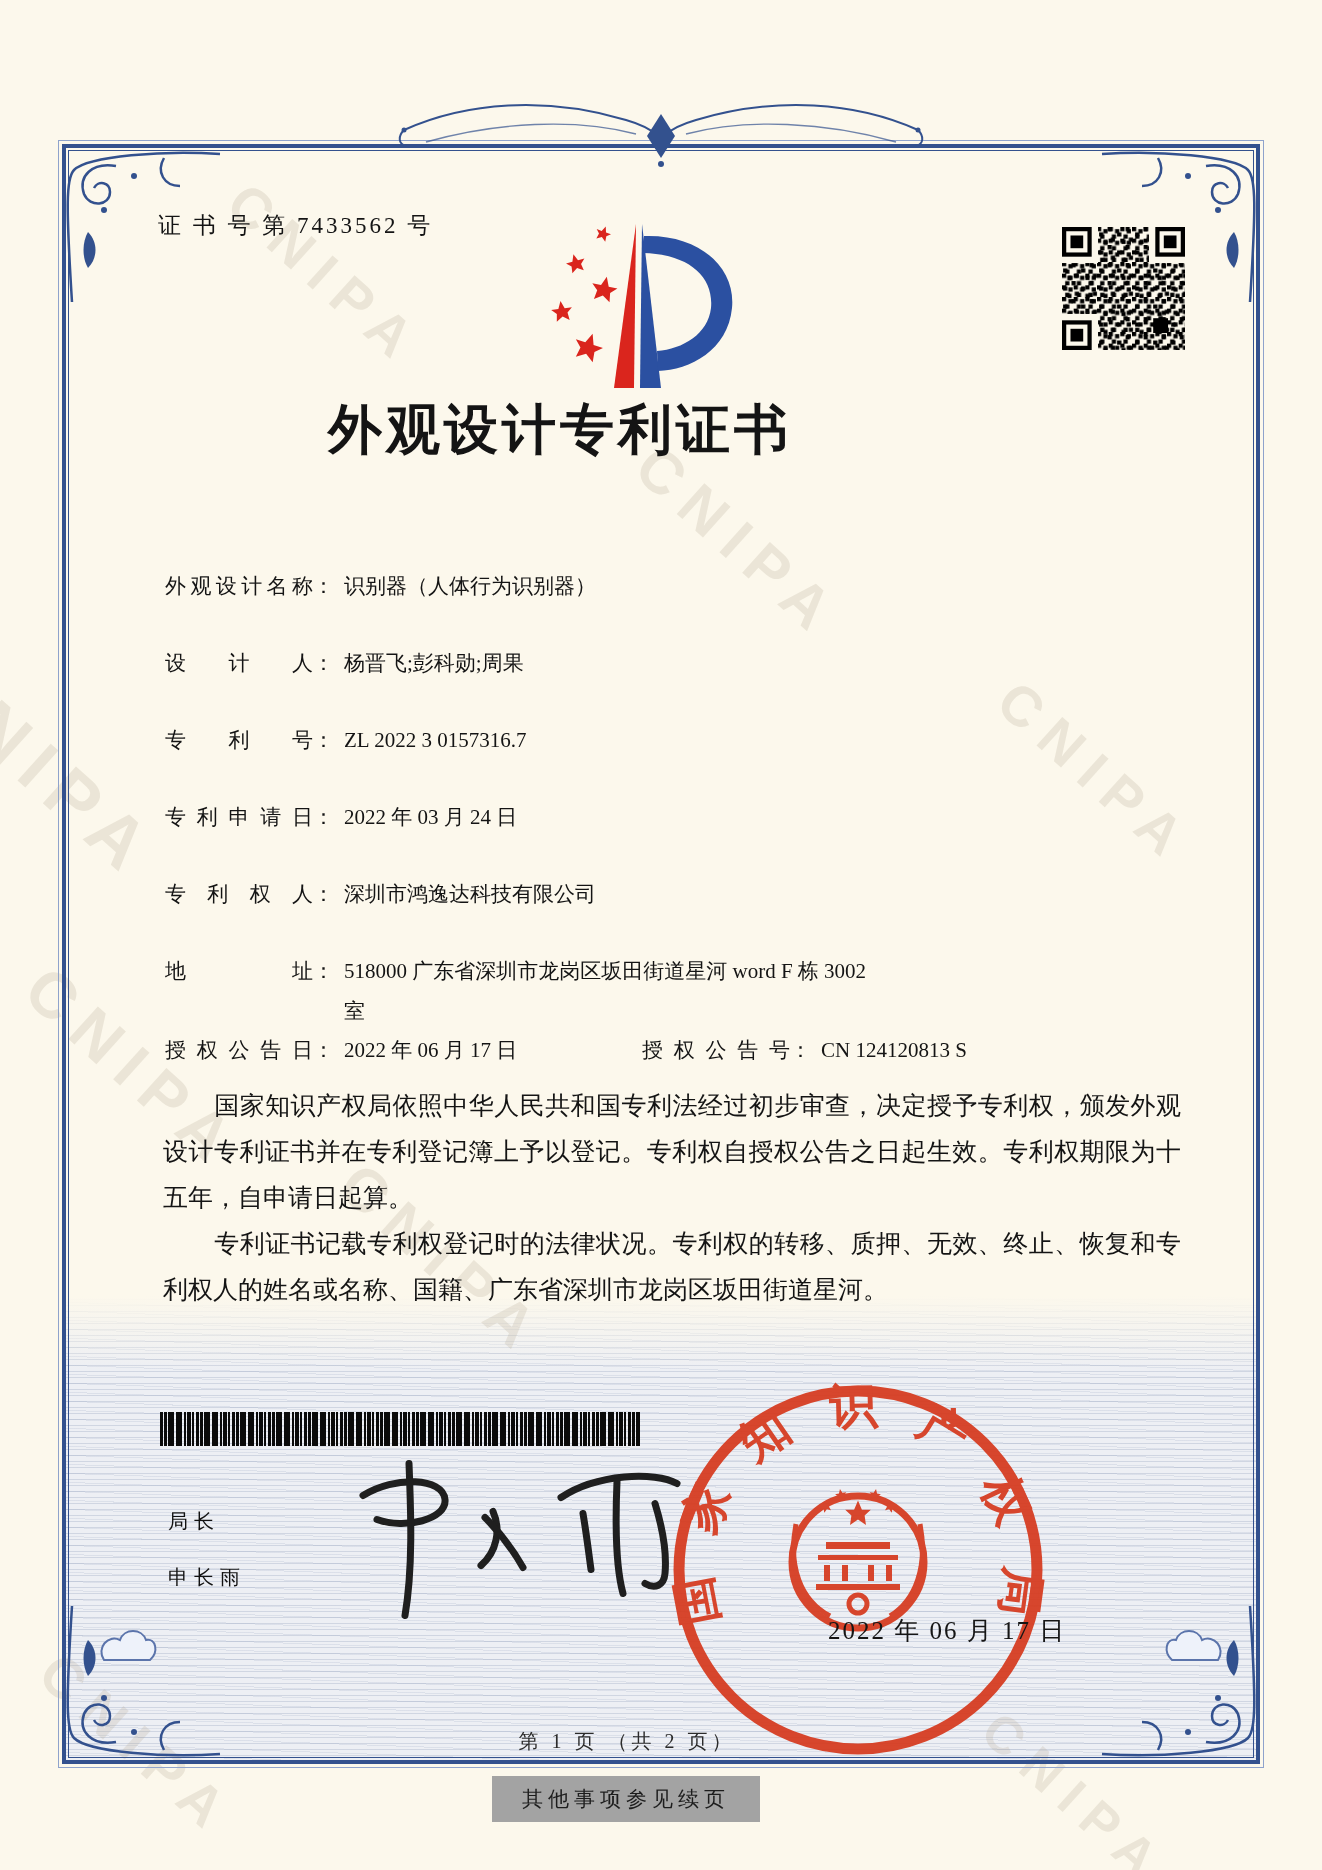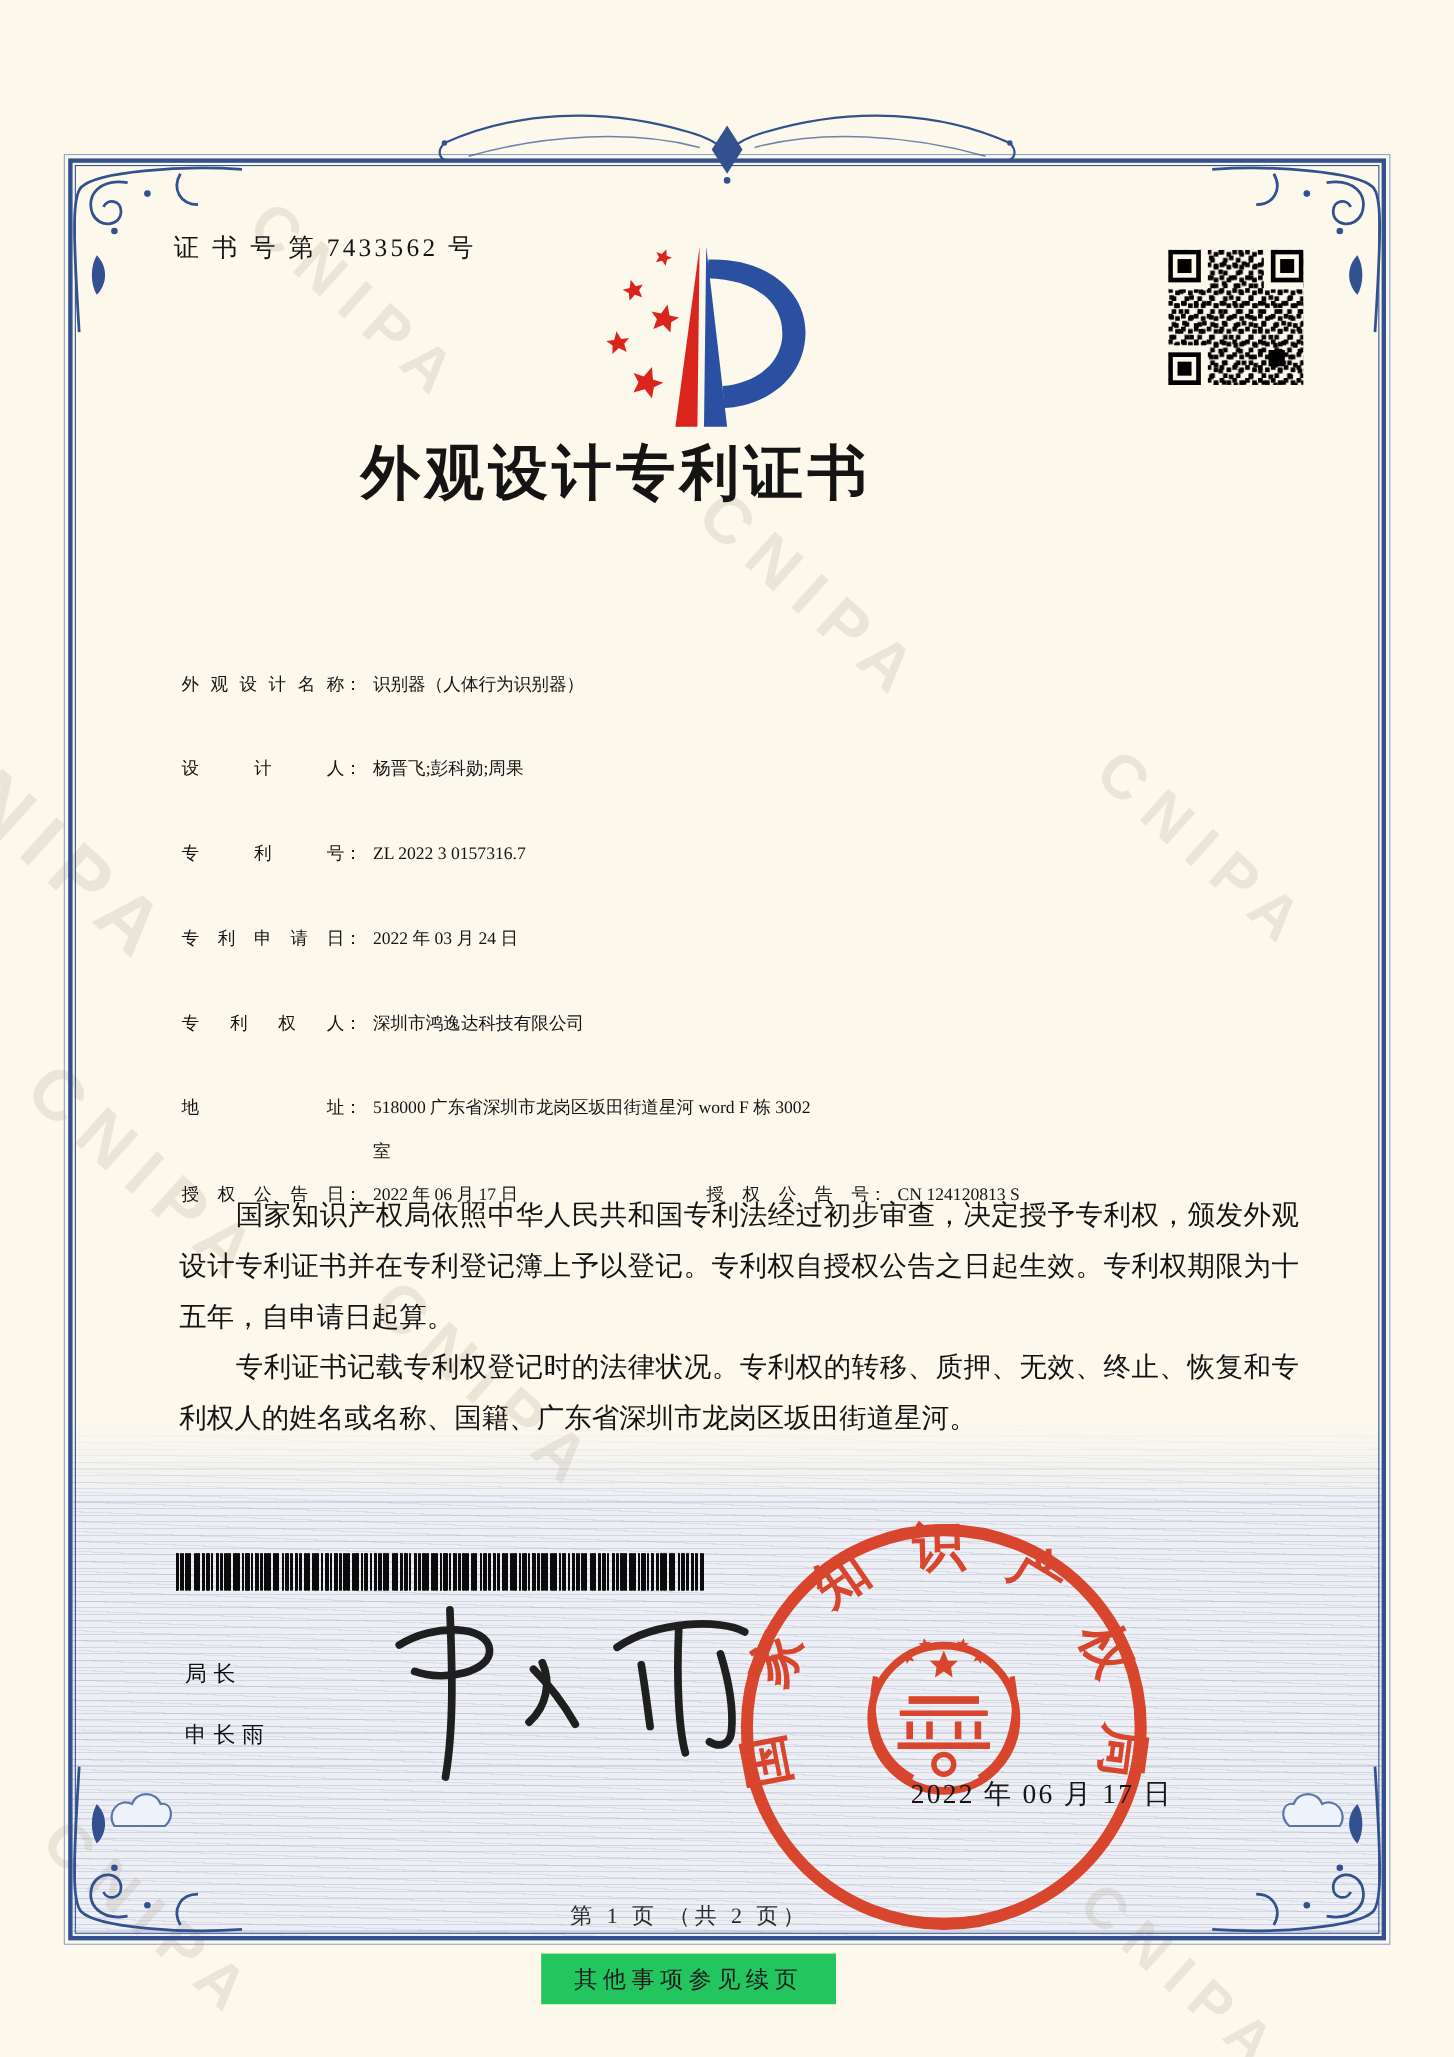--- a/index.html
+++ b/index.html
@@ -42,21 +42,21 @@
   .cloud{position:absolute; width:64px; height:44px;}
   
   .certno{position:absolute; left:158px; top:210px; font-size:23px; letter-spacing:3px;}
   .logo{position:absolute; left:540px; top:220px; width:205px; height:172px;}
   .qr{position:absolute; left:1062px; top:227px; width:123px; height:123px;}
   .title{
     position:absolute; left:60px; top:394px; width:1000px;
     text-align:center; font-size:54px; font-weight:700; letter-spacing:4px;
   }
   
-  .frow{position:absolute; left:165px; display:flex; font-size:16px; line-height:40px; white-space:nowrap;margin-top:37px;}
+  .frow{position:absolute; left:165px; display:flex; font-size:21px; line-height:40px; white-space:nowrap;}
   .frow.g2{left:642px;}
   .flab{display:inline-block; width:148px; text-align:justify; text-align-last:justify;}
   .fcolon{display:inline-block;}
   .fval{margin-left:10px;}
   .fval.addr{white-space:normal; width:750px; line-height:40px;}
   .addr-line{display:block;}
   
   .bodytext{position:absolute; left:163px; top:1083px; width:1018px; font-size:25px;}
   .bodytext p{margin:0; line-height:46px; text-indent:2.05em; text-align:justify;}
   
@@ -75,21 +75,21 @@
   }
   .sig-title{top:1508px;} .sig-name{top:1564px;}
   .sig-hand{position:absolute; left:325px; top:1452px; width:390px; height:178px;}
   
   .seal{position:absolute; left:664px; top:1376px; width:388px; height:388px; opacity:.93;}
   .seal-date{position:absolute; left:828px; top:1614px; font-size:25px; letter-spacing:2px; color:#151515; white-space:nowrap;}
   
   .pageinfo{position:absolute; left:0; right:68px; top:1708px; text-align:center; font-size:20px; letter-spacing:4px; color:#2b2b2b;margin-top:20px;}
   .contnote{
     position:absolute; left:492px; top:1776px; width:268px; height:46px;
-    background:#22c55e; text-align:center; line-height:46px;
+    background:#a3a3a3; text-align:center; line-height:46px;
     font-size:21px; letter-spacing:5px; color:#1d1d1d;
   }
 </style>
 </head>
 <body>
 
 <div class="page">
 
   <div class="band"></div>
 

